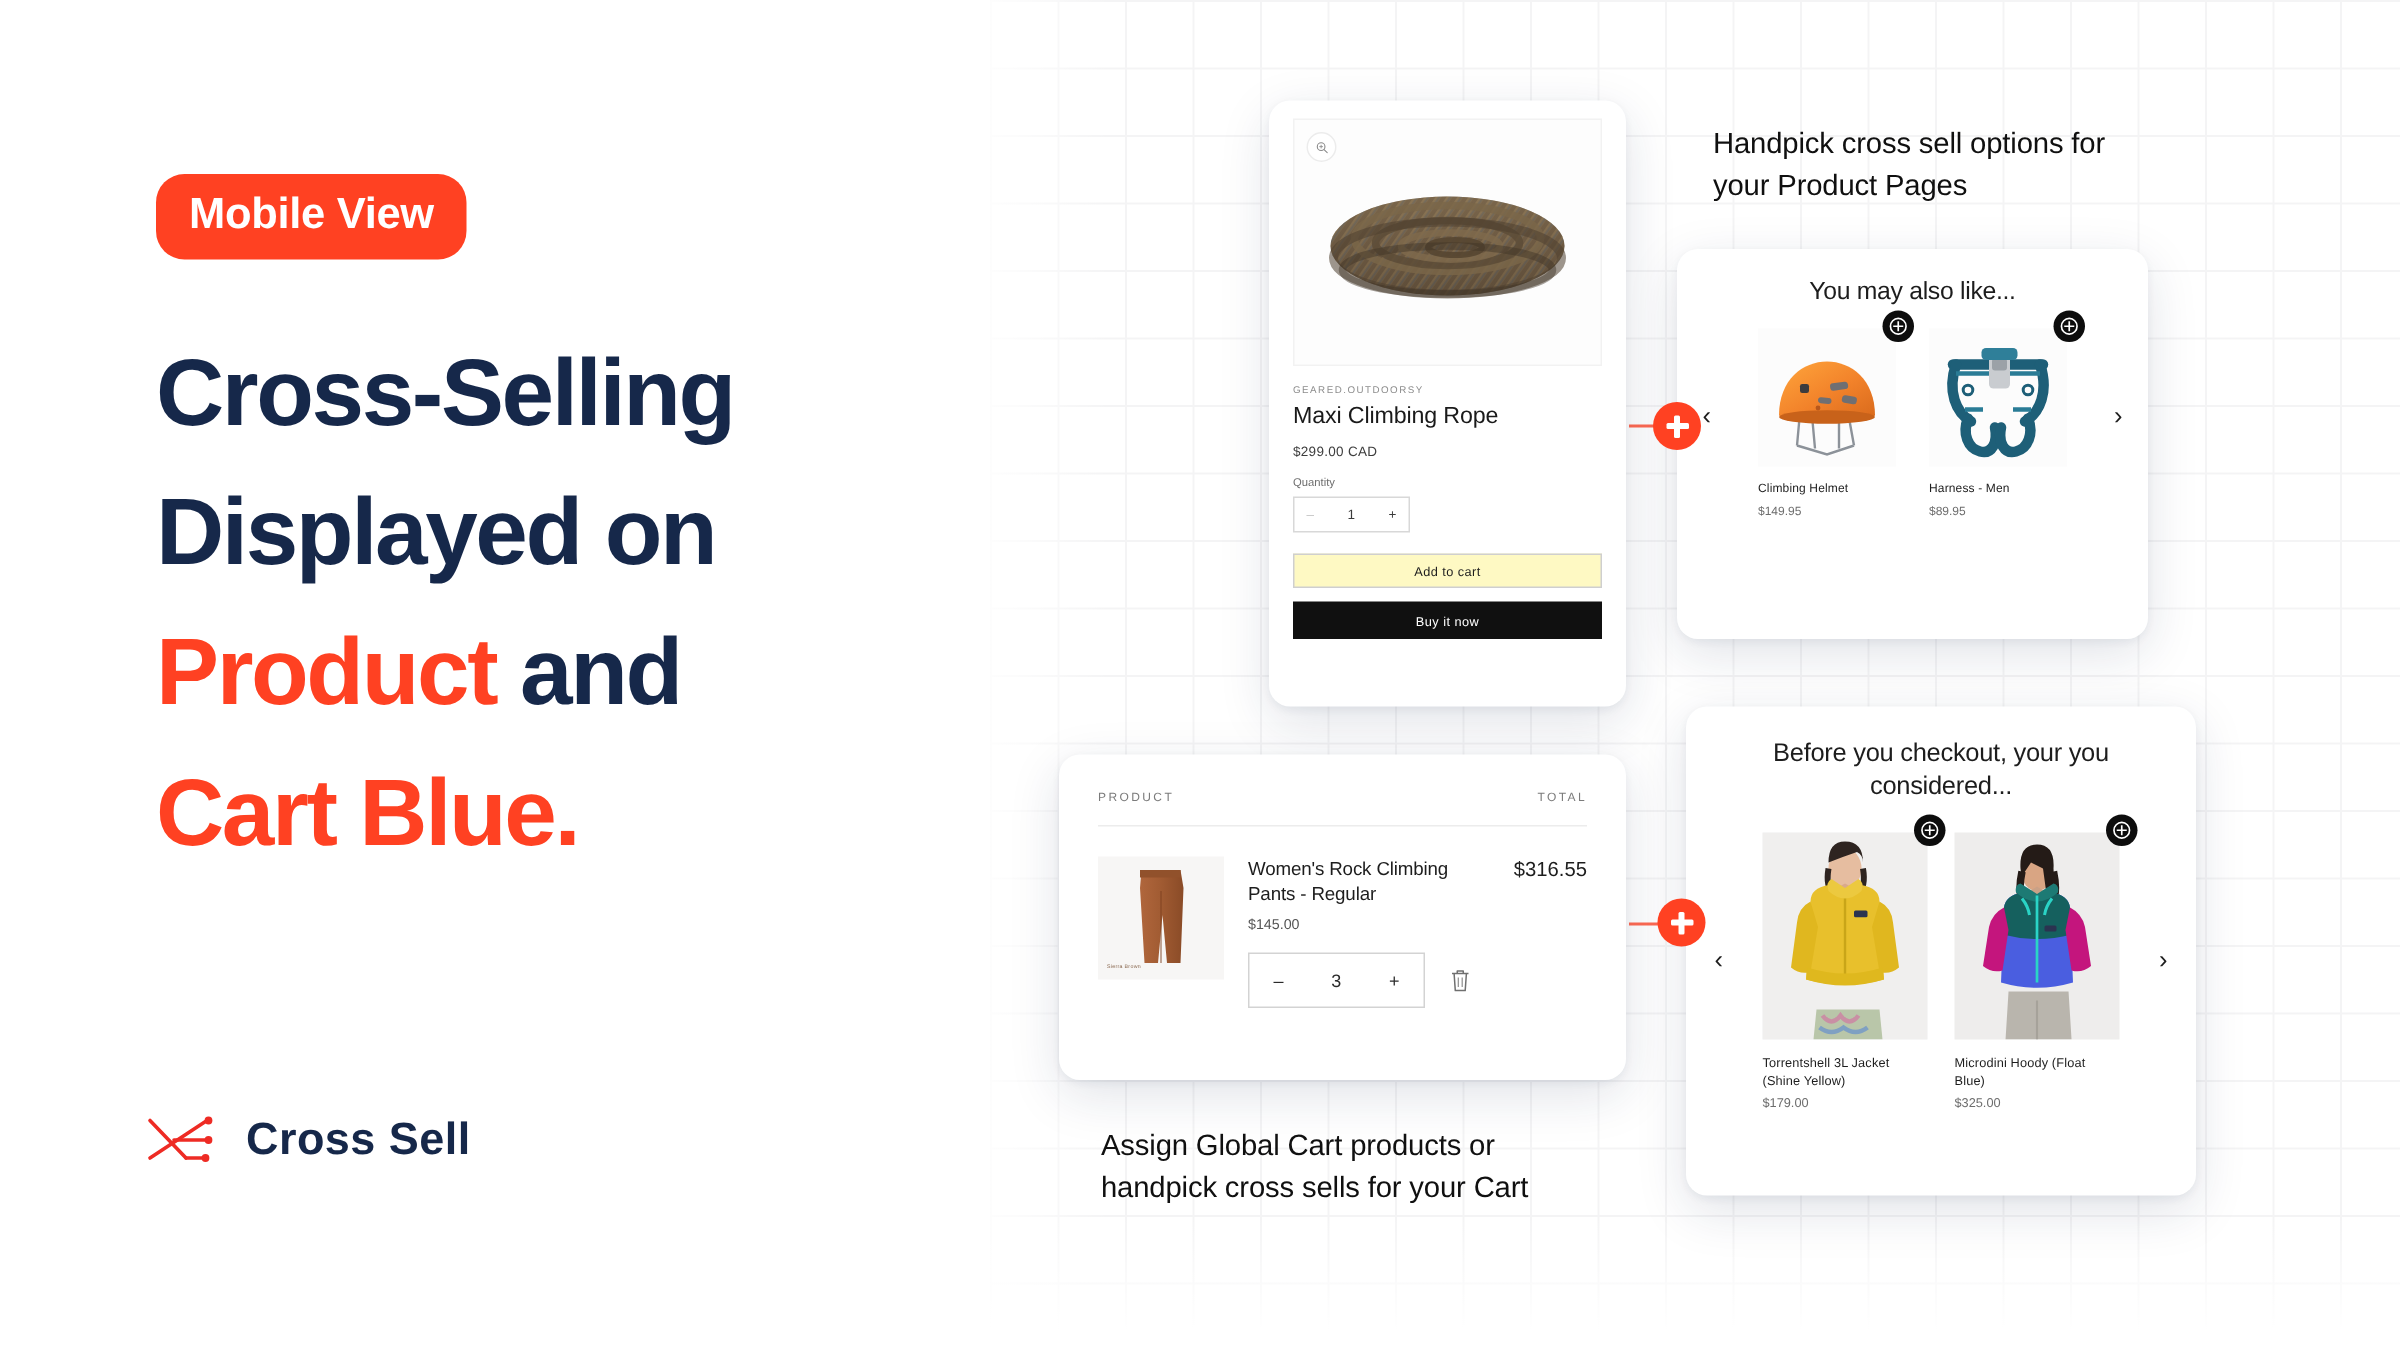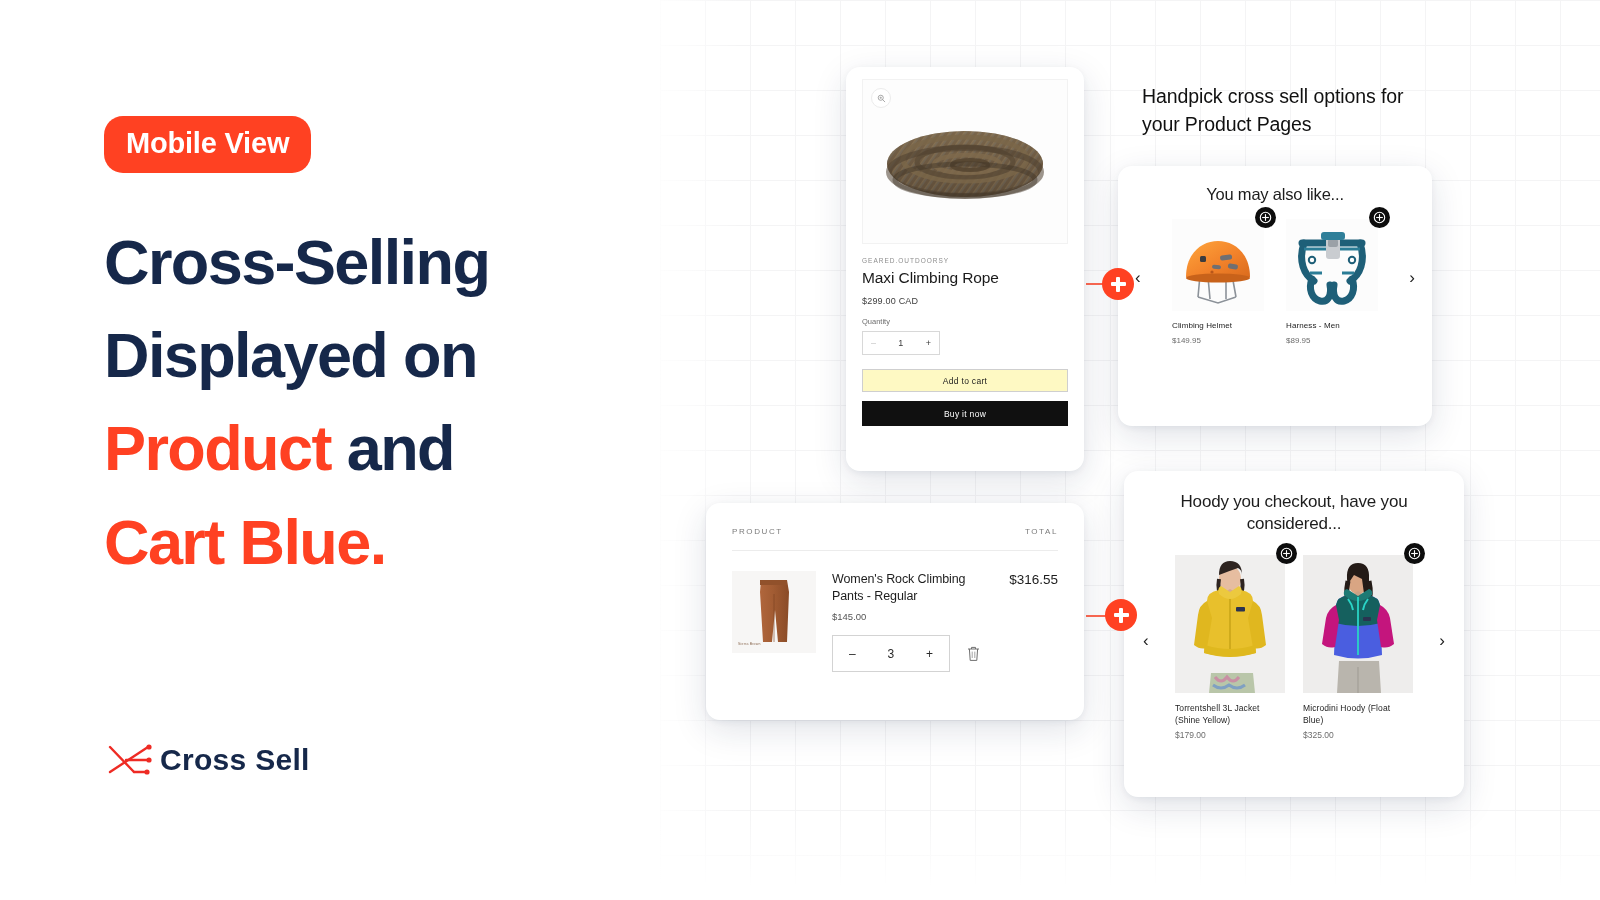--- a/index.html
+++ b/index.html
@@ -75,23 +75,24 @@
     font-size: 63px;
     font-weight: bold;
     line-height: 1.48;
     letter-spacing: -1.6px;
     color: #16284a;
   }
   #headline .accent { color: #ff4122; }
 
   #logo-lockup {
     position: absolute;
-    left: 104px; top: 735px;
+    left: 94px; top: 735px;
     display: flex;
     align-items: center;
+    gap: 14px;
   }
   #logo-mark { width: 56px; height: 50px; display:block; }
   #logo-text {
     font-size: 30px;
     font-weight: bold;
     color: #16284a;
     letter-spacing: 0.3px;
   }
 
   
@@ -558,21 +559,21 @@
             <path d="M2 4 H13 M5.5 4 V2.4 H9.5 V4 M3.4 4 L4.2 15.4 H10.8 L11.6 4" fill="none" stroke="#6f6f6f" stroke-width="1" stroke-linejoin="round"></path>
             <path d="M6.2 6.6 V13 M8.8 6.6 V13" stroke="#8d8d8d" stroke-width="0.8"></path>
           </svg>
         </div>
       </div>
       <div class="cart-total">$316.55</div>
     </div>
   </div>
 
   <div class="mock-card" id="crosssell-cart-card">
-    <div class="cs-heading two-line">Hoody you checkout, have you considered...</div>
+    <div class="cs-heading two-line">Before you checkout, your you considered...</div>
     <div class="cs-body">
       <span class="cs-arrow left">‹</span>
       <span class="cs-arrow right">›</span>
 
       <div class="cs-item">
         <div class="cs-item-imgwrap">
           <div class="cs-plus">
             <svg width="13" height="13" viewBox="0 0 14 14">
               <circle cx="7" cy="7" r="5.6" fill="none" stroke="#fff" stroke-width="1.2"></circle>
               <line x1="3.4" y1="7" x2="10.6" y2="7" stroke="#fff" stroke-width="1.2"></line>
@@ -631,14 +632,15 @@
             <rect x="60" y="62" width="8" height="4" rx="1" fill="#2b3350"></rect>
           </svg>
         </div>
         <div class="cs-name">Microdini Hoody (Float Blue)</div>
         <div class="cs-price">$325.00</div>
       </div>
     </div>
   </div>
 
   <div class="caption" id="caption-top">Handpick cross sell options for your Product Pages</div>
+  <div class="caption" id="caption-bottom">Assign Global Cart products or handpick cross sells for your Cart</div>
 
 </div>
 
 </body></html>

